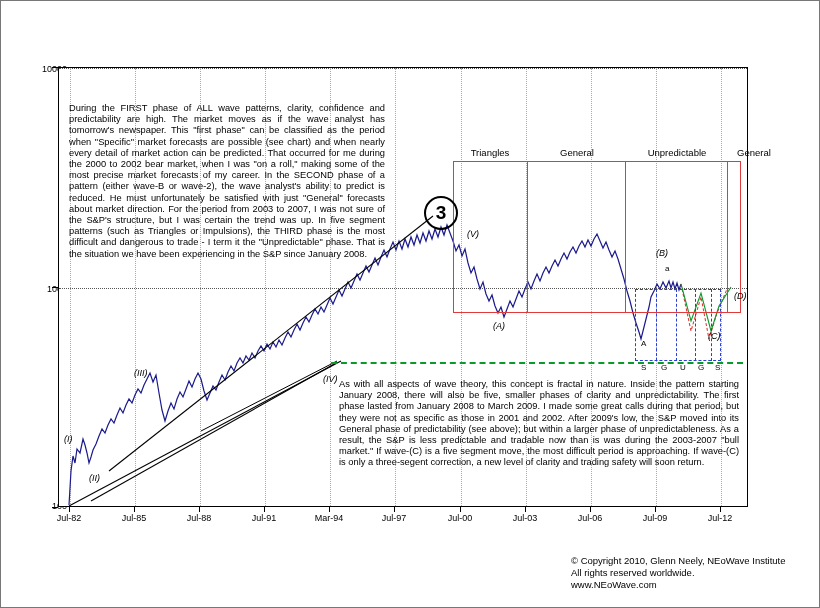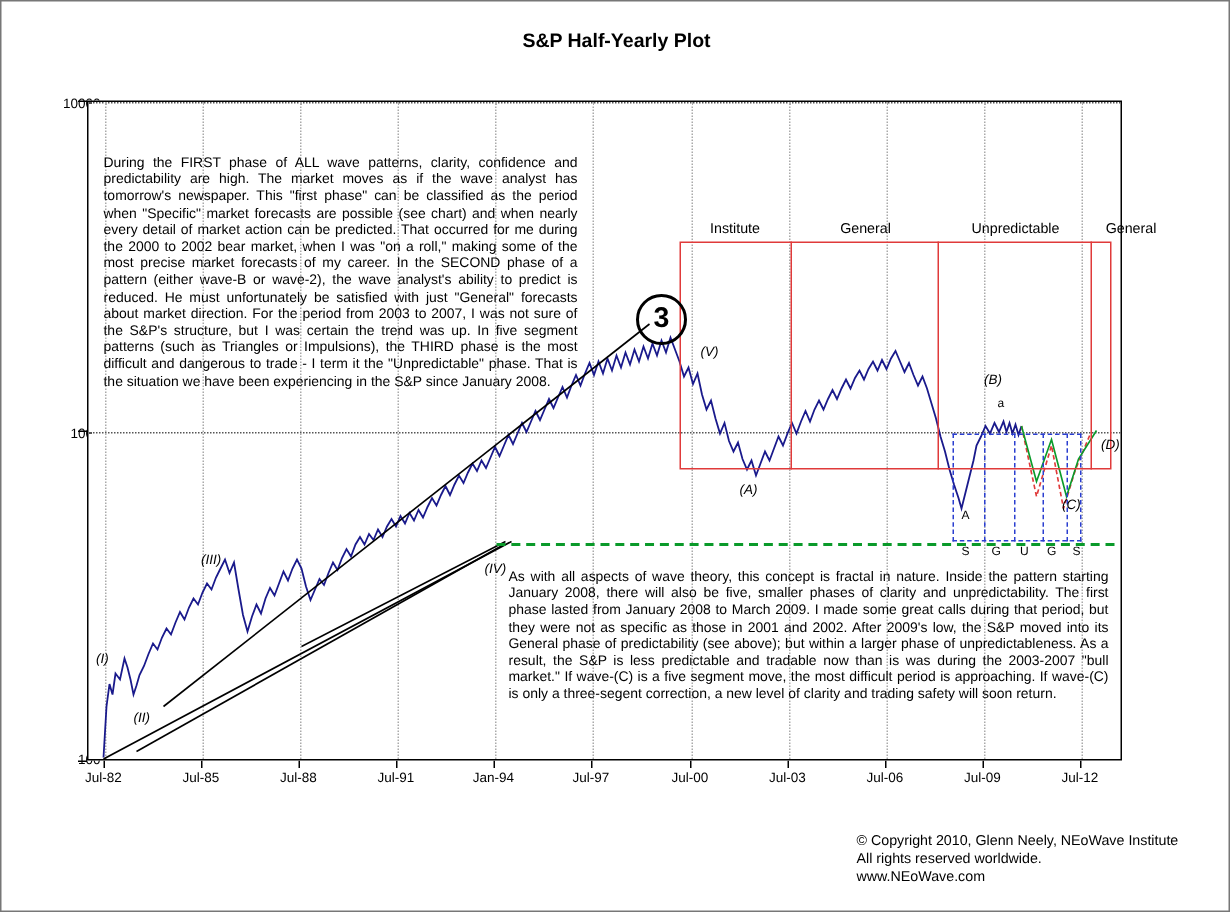--- a/index.html
+++ b/index.html
@@ -173,35 +173,34 @@
     left: 0;
     top: 0;
     pointer-events: none;
   }
 </style>
 </head>
 <body>
 
 <div id="page">
 
-  <div id="chart-title">S&amp;P Half-Yearly Plot</div>
 
   <div class="ytick-label" style="top:63px;">10000</div>
   <div class="ytick-label" style="top:283px;">1000</div>
   <div class="ytick-label" style="top:500px;">100</div>
 
   <div class="tickmark-y" style="top:66px;"></div>
   <div class="tickmark-y" style="top:286px;"></div>
   <div class="tickmark-y" style="top:506px;"></div>
 
   <div class="xtick-label" style="left:40px;">Jul-82</div>
   <div class="xtick-label" style="left:105px;">Jul-85</div>
   <div class="xtick-label" style="left:170px;">Jul-88</div>
   <div class="xtick-label" style="left:235px;">Jul-91</div>
-  <div class="xtick-label" style="left:300px;">Jan-94</div>
+  <div class="xtick-label" style="left:300px;">Mar-94</div>
   <div class="xtick-label" style="left:365px;">Jul-97</div>
   <div class="xtick-label" style="left:431px;">Jul-00</div>
   <div class="xtick-label" style="left:496px;">Jul-03</div>
   <div class="xtick-label" style="left:561px;">Jul-06</div>
   <div class="xtick-label" style="left:626px;">Jul-09</div>
   <div class="xtick-label" style="left:691px;">Jul-12</div>
 
   <div class="tickmark-x" style="left:68px;"></div>
   <div class="tickmark-x" style="left:133px;"></div>
   <div class="tickmark-x" style="left:198px;"></div>
@@ -271,21 +270,21 @@
   <div class="red-line-v" style="left:526px; top:160px; height:152px;"></div>
   <div class="red-line-v" style="left:624px; top:160px; height:152px;"></div>
   <div class="red-line-v" style="left:726px; top:160px; height:152px;"></div>
 
   <div class="blue-box" style="left:634px; top:288px; width:86px; height:72px;"></div>
   <div class="blue-line-v" style="left:655px; top:288px; height:72px;"></div>
   <div class="blue-line-v" style="left:675px; top:288px; height:72px;"></div>
   <div class="blue-line-v" style="left:694px; top:288px; height:72px;"></div>
   <div class="blue-line-v" style="left:710px; top:288px; height:72px;"></div>
 
-  <div class="phase-label" style="left:452px; top:146px; width:74px;">Institute</div>
+  <div class="phase-label" style="left:452px; top:146px; width:74px;">Triangles</div>
   <div class="phase-label" style="left:528px; top:146px; width:96px;">General</div>
   <div class="phase-label" style="left:626px; top:146px; width:100px;">Unpredictable</div>
   <div class="phase-label" style="left:722px; top:146px; width:62px;">General</div>
 
   <div class="wave-label" style="left:63px;  top:433px;">(I)</div>
   <div class="wave-label" style="left:88px;  top:472px;">(II)</div>
   <div class="wave-label" style="left:133px; top:367px;">(III)</div>
   <div class="wave-label" style="left:322px; top:373px;">(IV)</div>
   <div class="wave-label" style="left:466px; top:228px;">(V)</div>
   <div class="wave-label" style="left:492px; top:320px;">(A)</div>

